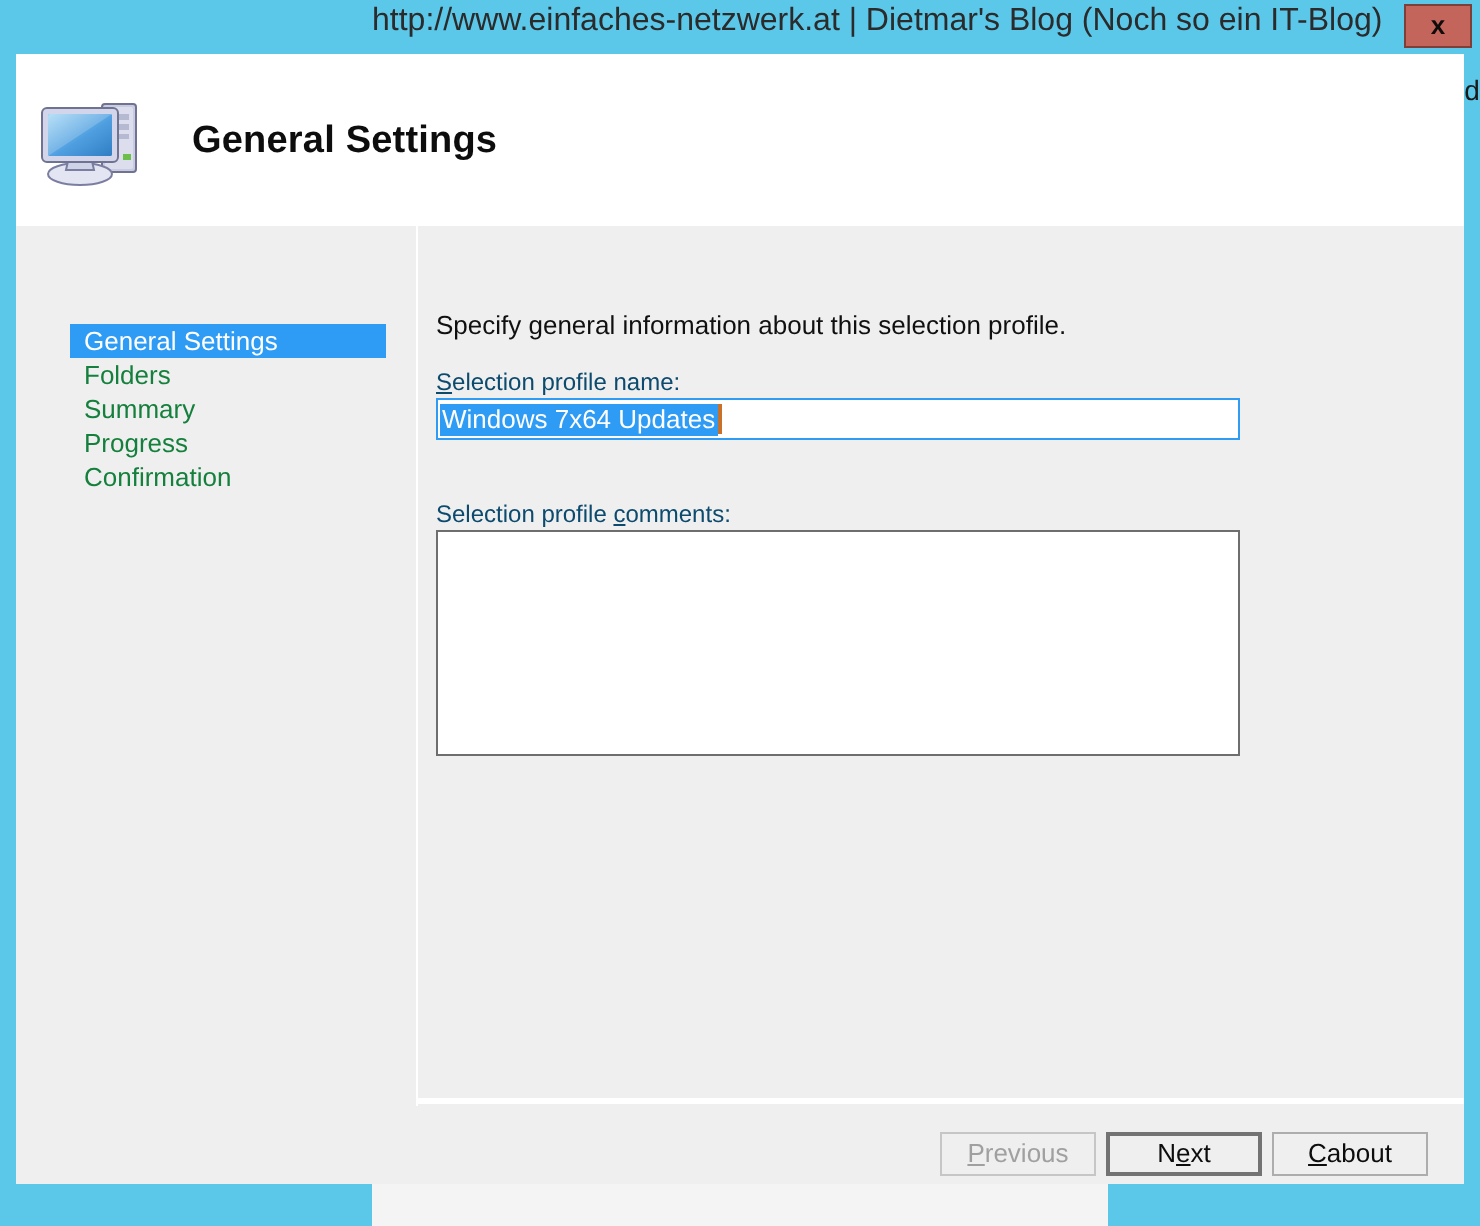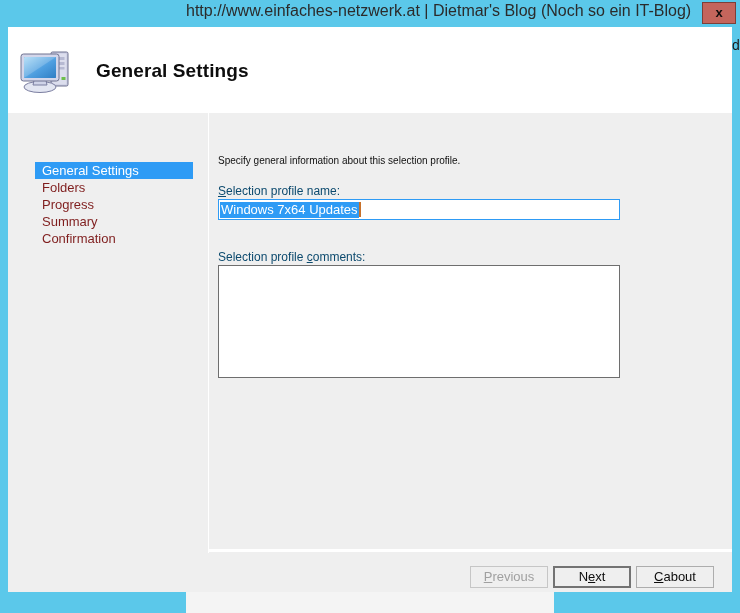--- a/index.html
+++ b/index.html
@@ -106,21 +106,21 @@
   .nav-list {
     position: absolute;
     left: 27px;
     top: 49px;
     width: 158px;
   }
   .nav-item {
     height: 17px;
     line-height: 17px;
     font-size: 13px;
-    color: #7f1d1d;
+    color: #15803d;
     padding-left: 7px;
     box-sizing: border-box;
     white-space: nowrap;
     cursor: default;
   }
   .nav-item.selected {
     background: #2e9bf5;
     color: #ffffff;
   }
 
@@ -147,21 +147,21 @@
     left: 201px;
     top: 86px;
     width: 523px;
     height: 435px;
     background: #efefef;
   }
   .intro-text {
     position: absolute;
     left: 9px;
     top: 42px;
-    font-size: 10px;
+    font-size: 13px;
     color: #101010;
     white-space: nowrap;
   }
   .field-label {
     position: absolute;
     font-size: 12px;
     color: #0c4a6e;
     white-space: nowrap;
   }
   .label-name { left: 9px; top: 71px; }
@@ -351,22 +351,22 @@
           <path d="M6 11 L38 11 L6 32 Z" fill="#ffffff" opacity="0.18"></path>
         </svg>
       </div>
       <div class="header-title">General Settings</div>
     </div>
 
     <div class="sidebar">
       <div class="nav-list">
         <div class="nav-item selected">General Settings</div>
         <div class="nav-item">Folders</div>
+        <div class="nav-item">Summary</div>
         <div class="nav-item">Progress</div>
-        <div class="nav-item">Summary</div>
         <div class="nav-item">Confirmation</div>
       </div>
     </div>
 
     <div class="v-divider"></div>
 
     <div class="content">
       <div class="intro-text">Specify general information about this selection profile.</div>
 
       <div class="field-label label-name"><span class="accel">S</span><span>election profile name:</span></div>

